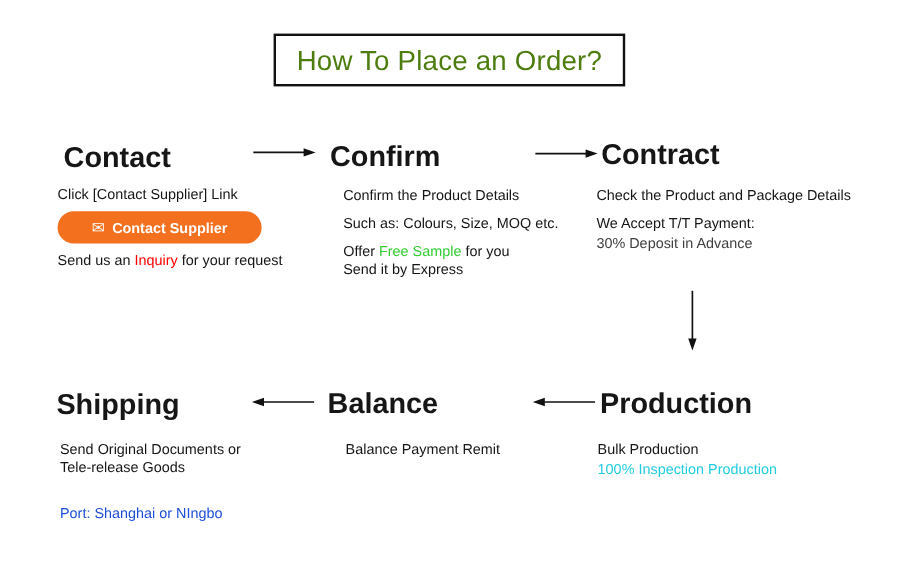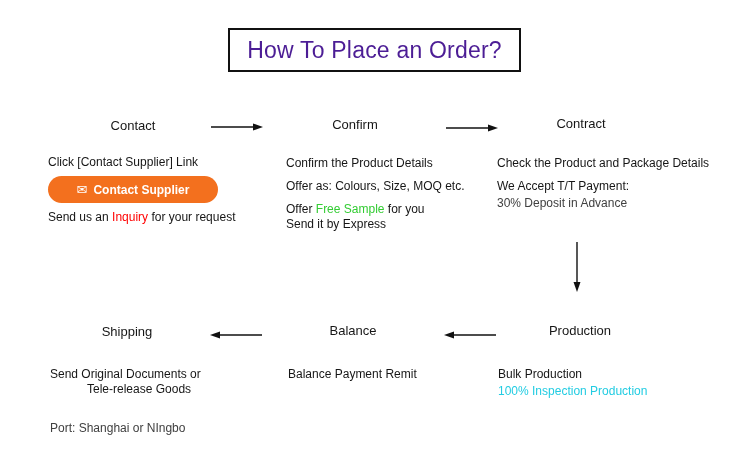--- a/index.html
+++ b/index.html
@@ -10,36 +10,36 @@
     font-family:"Liberation Sans","DejaVu Sans",sans-serif;
     color:#111;
     overflow:hidden;
   }
   .abs{position:absolute;}
   
   .title-box{
     left:228px;top:28px;width:289px;height:40px;
     border:2px solid #111;
     display:flex;align-items:center;justify-content:center;
-    font-size:23px;letter-spacing:.2px;color:#4c1d95;
+    font-size:23px;letter-spacing:.2px;color:#4d7c0f;
     background:#fff;
   }
   
   .step-heading{
-    width:160px;text-align:center;
-    font-size:13px;color:#161616;
+    width:160px;text-align:left;
+    font-size:24px;color:#161616;font-weight:bold;
   }
   
   .t{font-size:12px;line-height:15px;color:#161616;white-space:nowrap;}
   .hl-red{color:#ff0000;}
   .hl-green{color:#33cc33;}
   .hl-blue{color:#404040;}
   .hl-cyan{color:#22cce2;}
   .hl-olive{color:#a8b020;}
-  .hl-orange{color:#404040;}
+  .hl-orange{color:#1d4ed8;}
   
   .cs-button{
     left:48px;top:176px;width:170px;height:27px;
     background:#f3701e;border:none;border-radius:14px;
     display:flex;align-items:center;justify-content:center;gap:6px;
     color:#ffffff;font-size:12px;font-weight:bold;
     font-family:"Liberation Sans","DejaVu Sans",sans-serif;
     cursor:pointer;padding:0;
   }
   .cs-button .env{font-size:13px;font-weight:normal;line-height:1;}
@@ -69,21 +69,21 @@
   </svg>
 
   <div class="abs t" style="left:48px;top:155px;">Click [Contact Supplier] Link</div>
   <button class="abs cs-button">
     <span class="env">✉</span>
     <span>Contact Supplier</span>
   </button>
   <div class="abs t" style="left:48px;top:210px;"><span>Send us an </span><span class="hl-red">Inquiry</span><span> for your request</span></div>
 
   <div class="abs t" style="left:286px;top:156px;">Confirm the Product Details</div>
-  <div class="abs t" style="left:286px;top:179px;">Offer as: Colours, Size, MOQ etc.</div>
+  <div class="abs t" style="left:286px;top:179px;">Such as: Colours, Size, MOQ etc.</div>
   <div class="abs t" style="left:286px;top:202px;"><span>Offer </span><span class="hl-green">Free Sample</span><span> for you</span></div>
   <div class="abs t" style="left:286px;top:217px;">Send it by Express</div>
 
   <div class="abs t" style="left:497px;top:179px;">We Accept T/T Payment:</div>
   <div class="abs t" style="left:497px;top:156px;">Check the Product and Package Details</div>
   <div class="abs t hl-blue" style="left:497px;top:196px;">30% Deposit in Advance</div>
 
   <svg class="abs arrow" style="left:572px;top:242px;" width="10" height="50">
     <line x1="5" y1="0" x2="5" y2="41" stroke="#111" stroke-width="1.4"></line>
     <polygon points="1.5,40 8.5,40 5,50" fill="#111"></polygon>
@@ -101,16 +101,16 @@
     <line x1="52" y1="5" x2="9" y2="5" stroke="#111" stroke-width="1.4"></line>
     <polygon points="10,1.5 0,5 10,8.5" fill="#111"></polygon>
   </svg>
 
   <div class="abs t" style="left:498px;top:367px;">Bulk Production</div>
   <div class="abs t hl-cyan" style="left:498px;top:384px;">100% Inspection Production</div>
 
   <div class="abs t" style="left:288px;top:367px;">Balance Payment Remit</div>
 
   <div class="abs t" style="left:50px;top:367px;">Send Original Documents or</div>
-  <div class="abs t" style="left:50px;top:382px;margin-left:37px;">Tele-release Goods</div>
+  <div class="abs t" style="left:50px;top:382px;">Tele-release Goods</div>
   <div class="abs t hl-orange" style="left:50px;top:421px;">Port: Shanghai or NIngbo</div>
 
 </div>
 
 </body></html>

